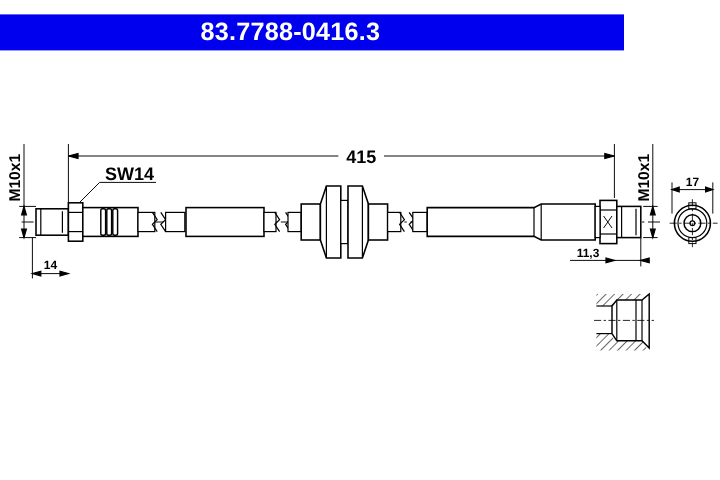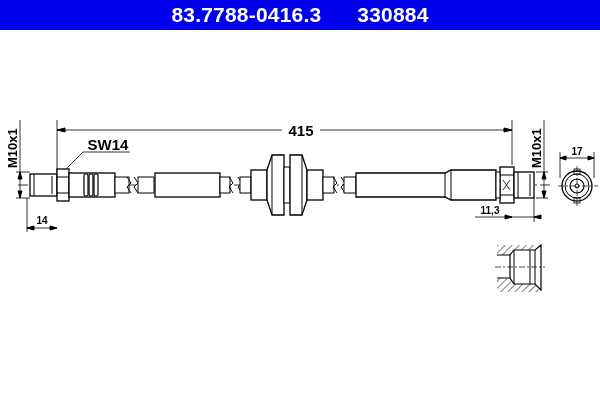--- a/index.html
+++ b/index.html
@@ -1,33 +1,32 @@
 <!DOCTYPE html>
 <html><head>
 <meta charset="utf-8">
 <style>
   html, body { margin: 0; padding: 0; background: #ffffff; }
   body { width: 600px; height: 400px; position: relative; overflow: hidden; font-family: "Liberation Sans", sans-serif; }
   .header {
-    position: absolute; left: 0; top: 0; width: 600px; height: 30px;
+    position: absolute; left: 0; top: 12px; width: 520px; height: 30px;
     background: #0000ee; color: #ffffff;
     display: flex; justify-content: center; align-items: center;
     font-family: "Liberation Sans", sans-serif; font-weight: bold; font-size: 21px;
     letter-spacing: 0.2px;
   }
   .header .part { margin-right: 36px; }
   svg.drawing { position: absolute; left: 0; top: 0; }
   svg text { font-family: "Liberation Sans", sans-serif; font-weight: bold; fill: #000; }
 </style>
 </head>
 <body>
 
 <div class="header">
   <span class="part">83.7788-0416.3</span>
-  <span>330884</span>
 </div>
 
 <svg class="drawing" width="600" height="400" viewBox="0 0 600 400">
   <defs>
     <pattern id="hatch" width="5" height="5" patternUnits="userSpaceOnUse" patternTransform="rotate(45)">
       <line x1="0" y1="0" x2="0" y2="5" stroke="#000" stroke-width="1"></line>
     </pattern>
   </defs>
 
   <g stroke="#000" fill="none" stroke-width="1">

